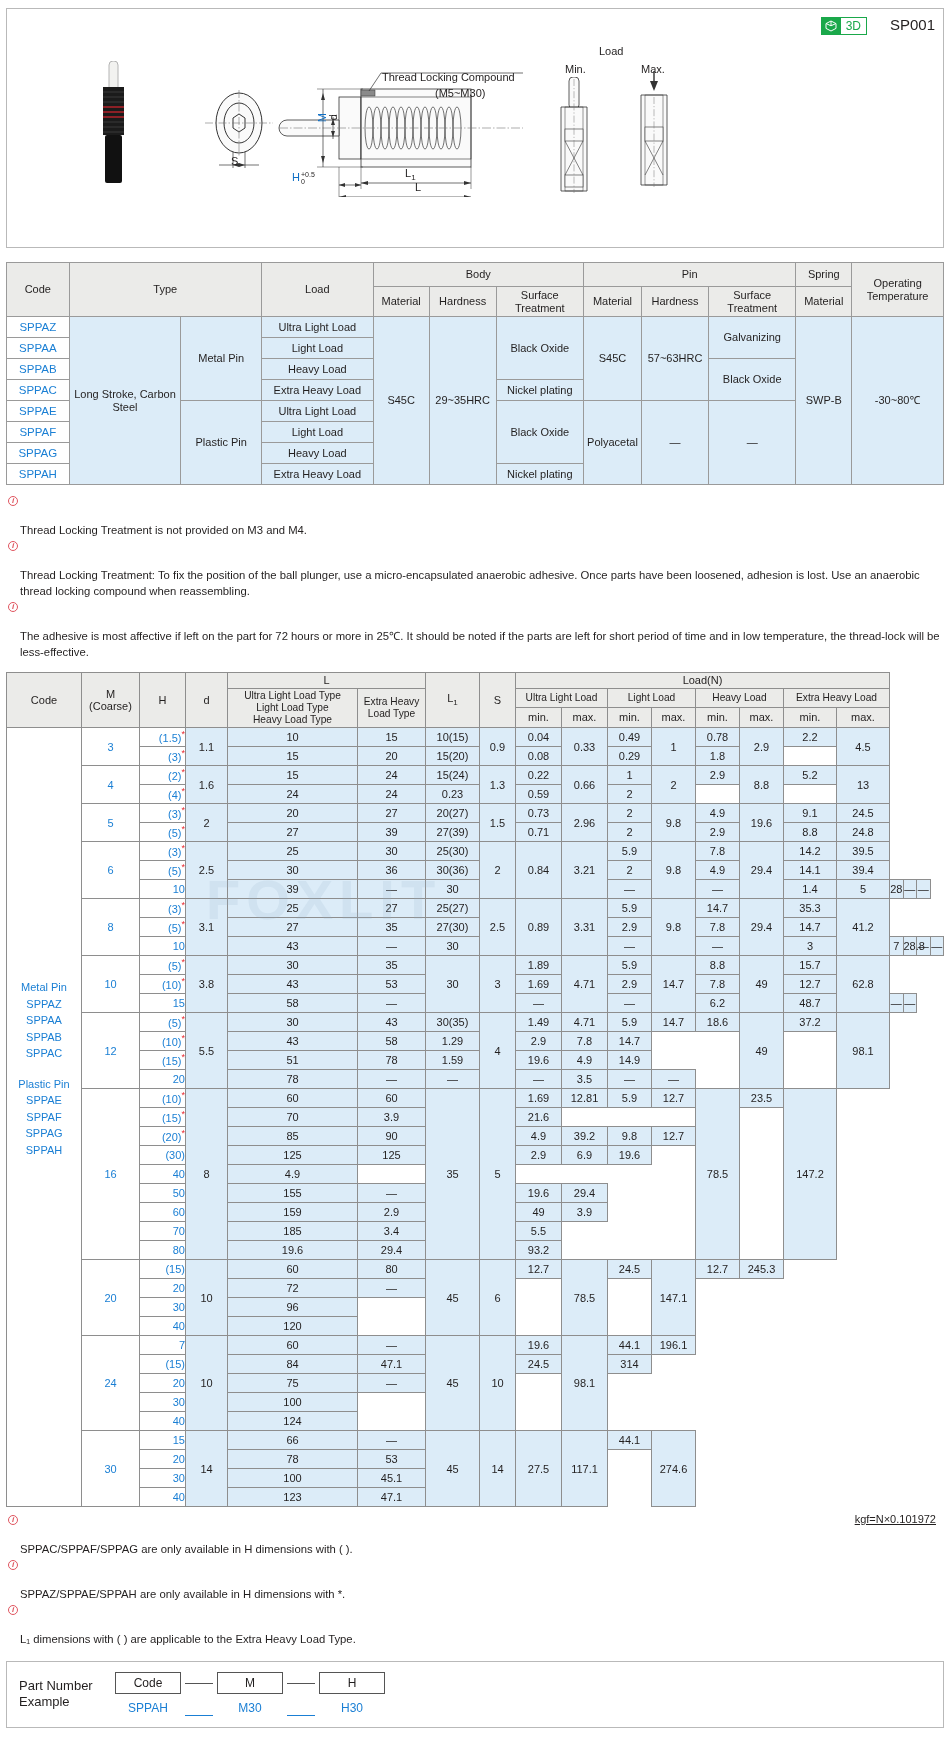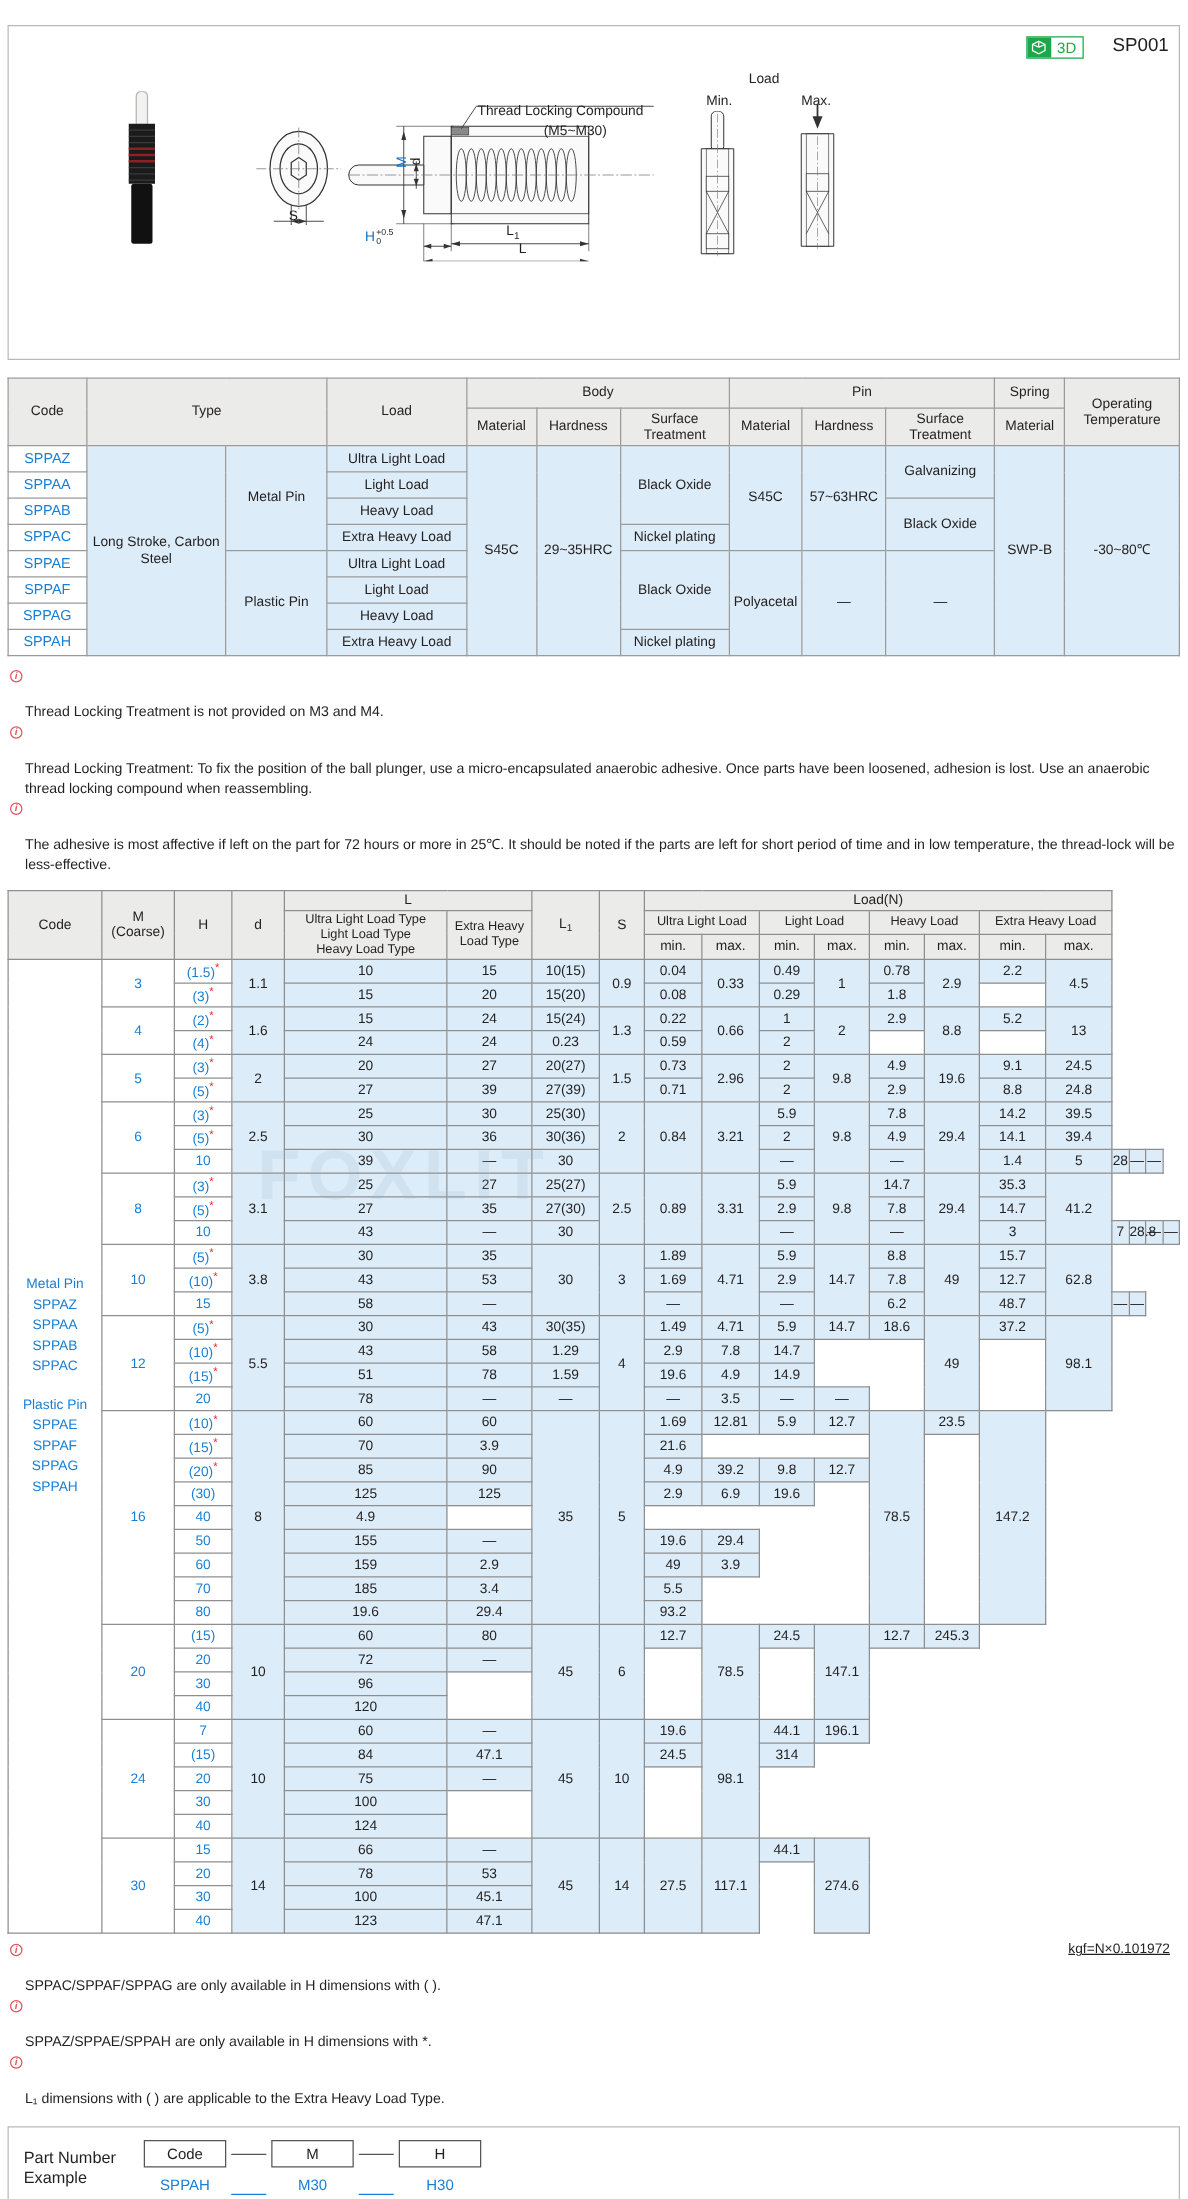--- a/index.html
+++ b/index.html
@@ -11,22 +11,22 @@
     font-size: 11px;
     color: #221f1f;
     -webkit-font-smoothing: antialiased;
   }
   .page { width: 950px; padding: 0 6px; }
 
   
   .drawing-panel {
     position: relative;
     border: 1px solid #b9b9b9;
-    height: 268px;
-    margin: 20px 0 0 0;
+    height: 240px;
+    margin: 8px 0 0 0;
     background: #fff;
   }
   .badge-3d {
     position: absolute; top: 8px; right: 76px;
     display: flex; align-items: stretch;
     border: 1px solid #1aa84a;
     height: 18px;
   }
   .badge-3d .cube {
     width: 19px; background: #1aa84a; display: flex;
@@ -87,21 +87,21 @@
     border: 1px solid #8e8e8e;
     text-align: center; vertical-align: middle;
     font-weight: normal; font-size: 11px;
     padding: 1px 0; line-height: 1.1;
   }
   .dim thead th { background: #ebebe9; }
   .dim tbody td { background: #dcecf8; height: 19px; }
   .dim tbody td.grp,
   .dim tbody td.codecell { background: #ffffff; }
   .dim tbody td.mval { color: #1a7fd4; background:#ffffff; }
-  .dim tbody td.hval { color: #1a7fd4; background: #ffffff; }
+  .dim tbody td.hval { color: #1a7fd4; background: #ffffff; text-align: right; }
   .dim tbody td.codecell { color: #1a7fd4; font-size: 11px; line-height: 1.55; }
   .star { color: #e8262d; font-size: 9px; vertical-align: super; }
 
   .wm {
     position: absolute; left: 215px; top: 760px;
     font-size: 56px; font-weight: bold; letter-spacing: 6px;
     color: rgba(150,175,200,0.17); pointer-events: none;
     font-family: "Liberation Sans", sans-serif;
   }
 

